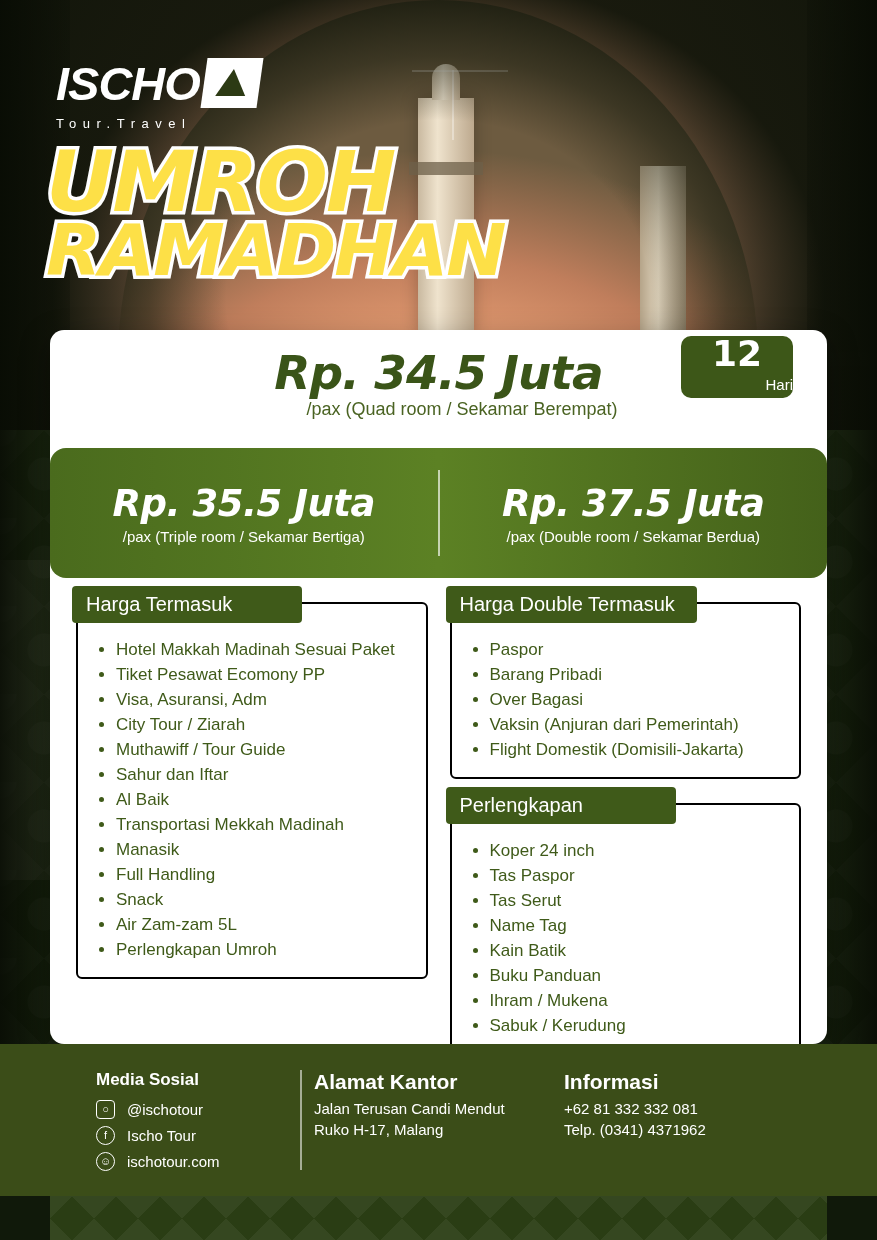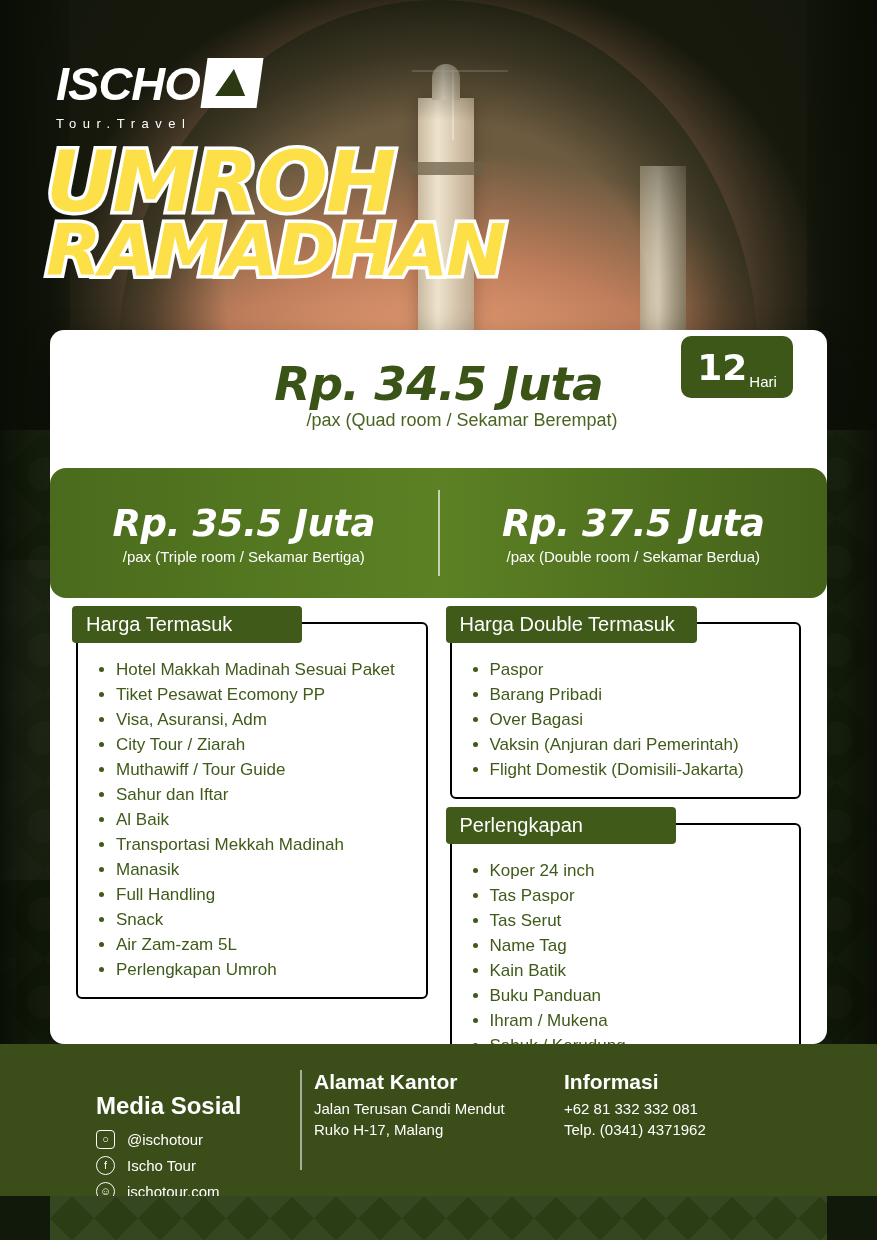--- a/index.html
+++ b/index.html
@@ -166,42 +166,43 @@
   
   .card {
     position: absolute; left: 50px; top: 330px;
     width: 777px; height: 714px;
     background: #ffffff;
     border-radius: 14px;
     box-shadow: 0 10px 30px rgba(0,0,0,0.35);
     overflow: hidden;
   }
   .price-top {
-    height: 138px;
+    height: 118px;
     position: relative;
-    padding-top: 29px;
+    padding-top: 18px;
     text-align: center;
   }
   .price-main {
     font-family: "DejaVu Sans", sans-serif;
     font-style: italic; font-weight: bold;
     font-size: 47px; color: #3a5418; letter-spacing: -1px;
     line-height: 1.05;
   }
   .price-main-sub {
     font-size: 18px; color: #4a6322; margin-top: 2px; margin-left: 47px;
   }
   .days-badge {
     position: absolute; right: 34px; top: 6px;
     width: 112px; height: 62px;
     background: #3d5718;
     border-radius: 10px;
     color: #ffffff;
     display: flex; align-items: center; justify-content: center;
     gap: 2px;
+    flex-direction: column;
   }
   .days-num {
     font-family: "DejaVu Sans", sans-serif;
     font-size: 36px; font-weight: bold;
   }
   .days-lbl { font-size: 15px; align-self: flex-end; padding-bottom: 8px; }
 
   .price-band {
     height: 130px;
     margin: 0 0 0 0;
@@ -269,21 +270,21 @@
   .footer {
     position: absolute; left: 0; top: 1044px;
     width: 877px; height: 152px;
     background: #3b4d18;
     color: #ffffff;
     display: flex;
     align-items: flex-start;
     padding: 26px 0 0 0;
   }
   .f-social { width: 300px; padding-left: 96px; }
-  .f-title { font-size: 24px; font-weight: bold; margin-bottom: 10px; margin-top: 22px; }
+  .f-title { font-size: 17px; font-weight: bold; margin-bottom: 10px; }
   .f-row { display: flex; align-items: center; gap: 12px; font-size: 15px; margin-bottom: 7px; }
   .ic {
     width: 19px; height: 19px; border-radius: 4px;
     border: 1.6px solid #ffffff;
     display: inline-flex; align-items: center; justify-content: center;
     font-size: 11px; line-height: 1;
   }
   .ic.round { border-radius: 50%; }
   .f-sep { width: 2px; height: 100px; background: rgba(255,255,255,0.55); margin: 0 12px 0 0; }
   .f-addr { width: 250px; }

